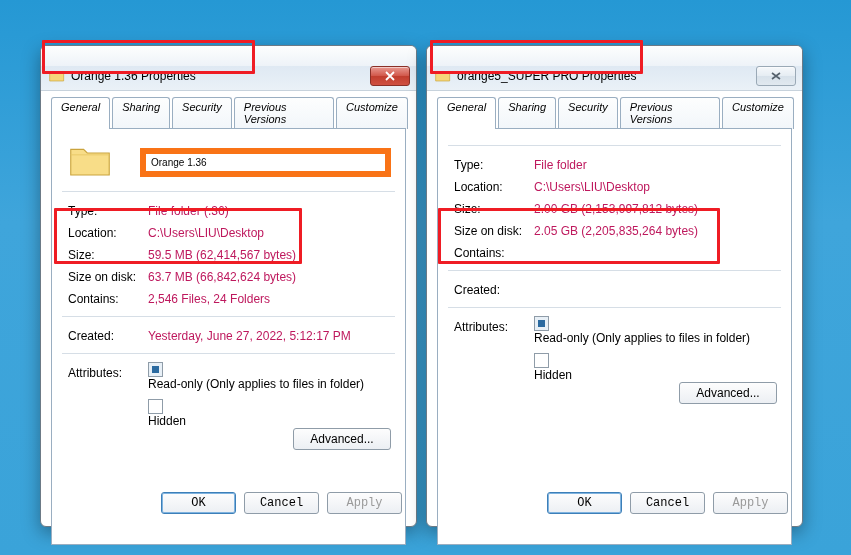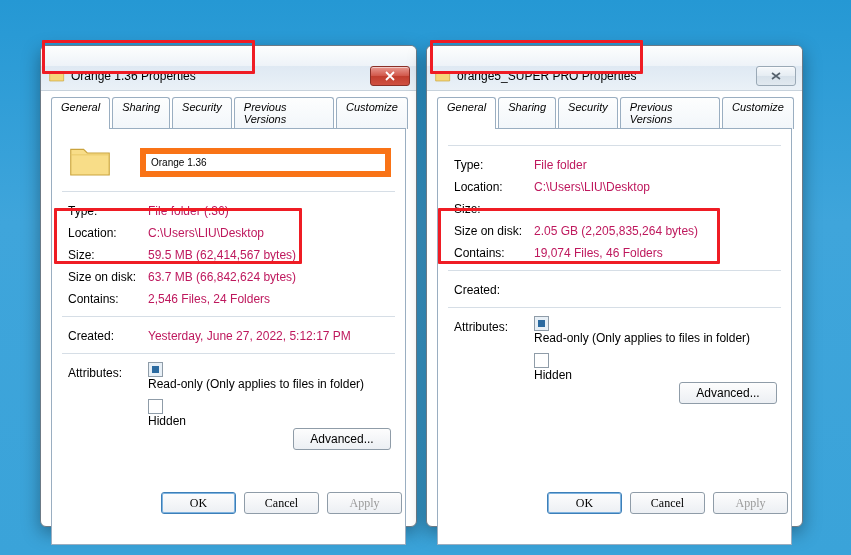--- a/index.html
+++ b/index.html
@@ -156,21 +156,21 @@
 
   .btn-bar {
     position: absolute;
     right: 14px; bottom: 12px;
     display: flex; gap: 8px;
   }
   .dlg-btn {
     width: 75px; height: 22px;
     border: 1px solid #8f9ca8; border-radius:3px;
     background: linear-gradient(180deg,#fdfdfd,#eceff3);
-    font-family: Liberation Serif, serif; font-size:12px;
+    font-family: Liberation Mono, monospace; font-size:12px;
     color:#000;
   }
   .dlg-btn.default { border-color:#3d7fb8; box-shadow: 0 0 0 1px #7fb3df inset; }
   .dlg-btn.disabled { color:#9a9a9a; }
 
   
   .folder-svg-sm, .folder-svg-lg { display:block; }
 </style>
 </head>
 <body>
@@ -292,28 +292,28 @@
     <div class="kv">
         <span class="k">Type:</span>
         <span class="v">File folder</span>
       </div>
     <div class="kv">
         <span class="k">Location:</span>
         <span class="v">C:\Users\LIU\Desktop</span>
       </div>
     <div class="kv">
         <span class="k">Size:</span>
+        <span class="v">2.00 GB (2,153,997,812 bytes)</span>
       </div>
     <div class="kv">
         <span class="k">Size on disk:</span>
         <span class="v">2.05 GB (2,205,835,264 bytes)</span>
       </div>
     <div class="kv">
         <span class="k">Contains:</span>
-        <span class="v">19,074 Files, 46 Folders</span>
       </div>
     <hr class="sep">
     <div class="kv">
         <span class="k">Created:</span>
       </div>
     <hr class="sep">
     <div class="attrib-block">
       <span class="k">Attributes:</span>
       <div class="attrib-col">
         <div class="chk-row">

